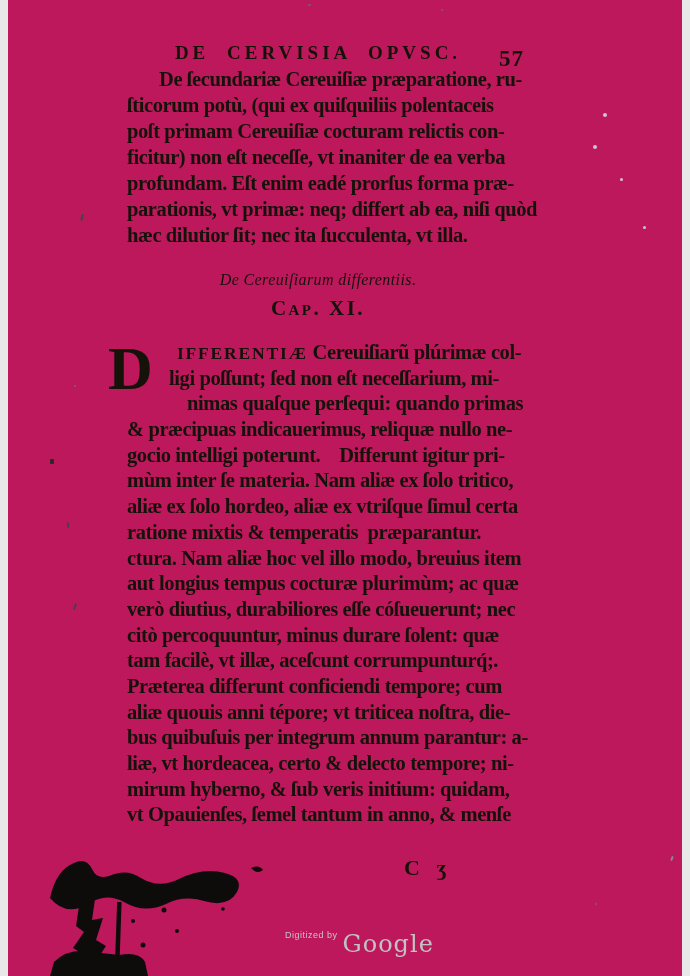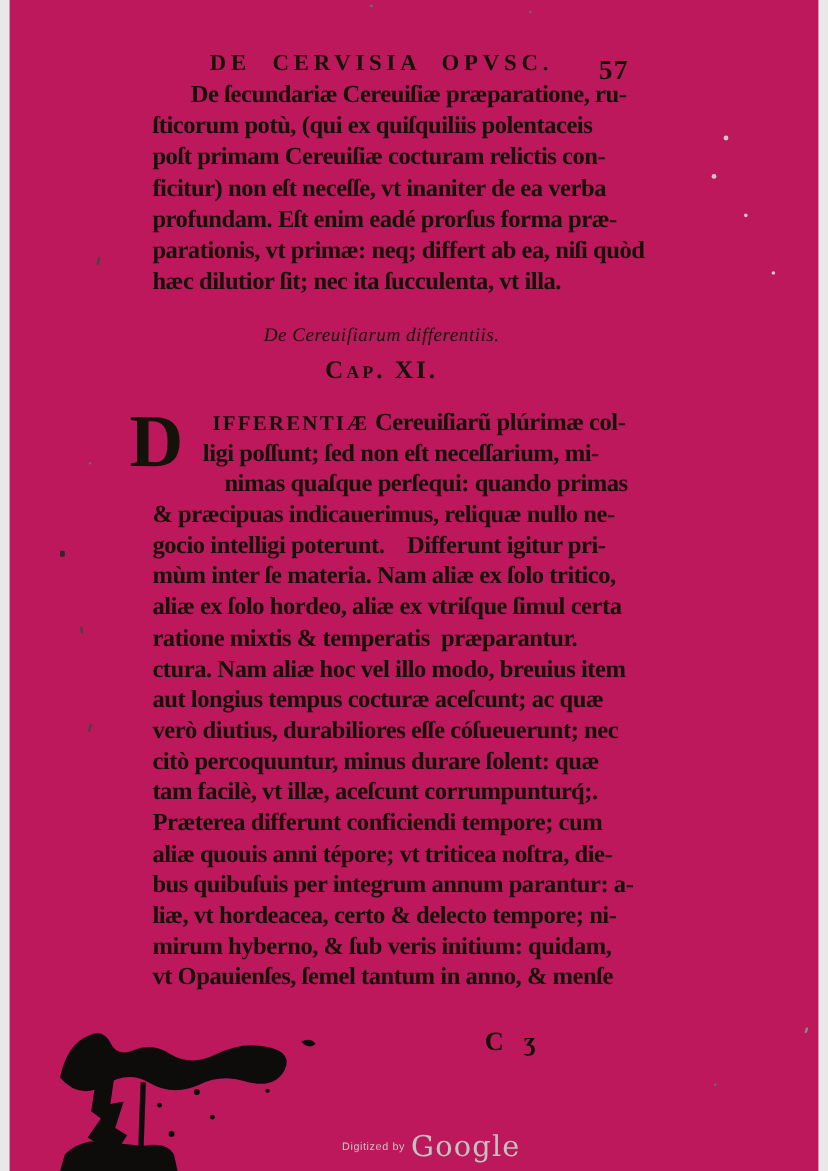--- a/index.html
+++ b/index.html
@@ -61,21 +61,21 @@
     font-size:17.5px;letter-spacing:1.8px;font-weight:bold;
   }
   
   .signature{
     position:absolute;top:855px;left:396px;
     font-size:22px;font-weight:bold;white-space:pre;
   }
   
   .watermark{
     position:absolute;top:930px;left:277px;
-    display:flex;align-items:center;margin-top:11px;
+    display:flex;align-items:flex-start;
   }
   .wm-prefix{
     font-family:"Liberation Sans","DejaVu Sans",sans-serif;
     font-size:9px;color:#c6c6c6;letter-spacing:0.5px;
   }
   .wm-brand{
     font-family:"DejaVu Serif","Liberation Serif",serif;
     font-size:24px;color:#c2c2c2;margin-left:5px;letter-spacing:1px;
   }
   
@@ -113,21 +113,21 @@
   <div class="textblock para2">
     <div class="line p2-l1"><span class="lead-caps">IFFERENTIÆ</span><span> Cereuiſiarũ plúrimæ col-</span></div>
     <div class="line p2-l2">ligi poſſunt; ſed non eſt neceſſarium, mi-</div>
     <div class="line p2-l3">nimas quaſque perſequi: quando primas</div>
     <div class="line">&amp; præcipuas indicauerimus, reliquæ nullo ne-</div>
     <div class="line">gocio intelligi poterunt.    Differunt igitur pri-</div>
     <div class="line">mùm inter ſe materia. Nam aliæ ex ſolo tritico,</div>
     <div class="line">aliæ ex ſolo hordeo, aliæ ex vtriſque ſimul certa</div>
     <div class="line">ratione mixtis &amp; temperatis  præparantur.</div>
     <div class="line">ctura. Nam aliæ hoc vel illo modo, breuius item</div>
-    <div class="line">aut longius tempus cocturæ aceſcunt; ac quæ</div>
+    <div class="line">aut longius tempus cocturæ plurimùm; ac quæ</div>
     <div class="line">verò diutius, durabiliores eſſe cóſueuerunt; nec</div>
     <div class="line">citò percoquuntur, minus durare ſolent: quæ</div>
     <div class="line">tam facilè, vt illæ, aceſcunt corrumpunturq́;.</div>
     <div class="line">Præterea differunt conficiendi tempore; cum</div>
     <div class="line">aliæ quouis anni tépore; vt triticea noſtra, die-</div>
     <div class="line">bus quibuſuis per integrum annum parantur: a-</div>
     <div class="line">liæ, vt hordeacea, certo &amp; delecto tempore; ni-</div>
     <div class="line">mirum hyberno, &amp; ſub veris initium: quidam,</div>
     <div class="line">vt Opauienſes, ſemel tantum in anno, &amp; menſe</div>
   </div>

